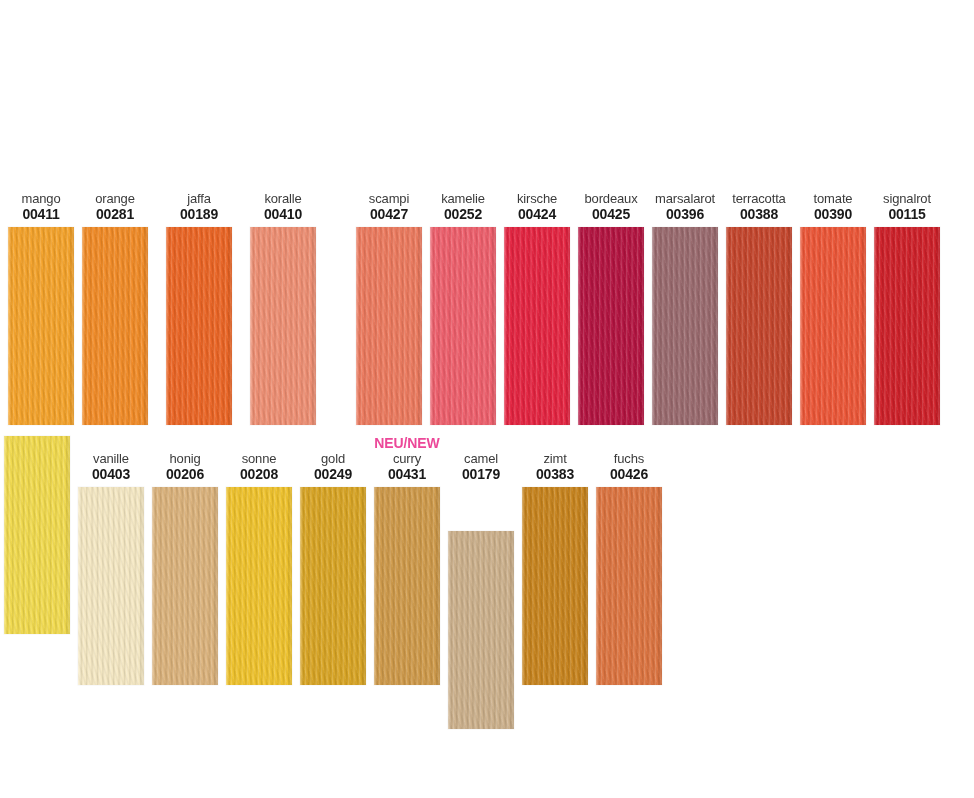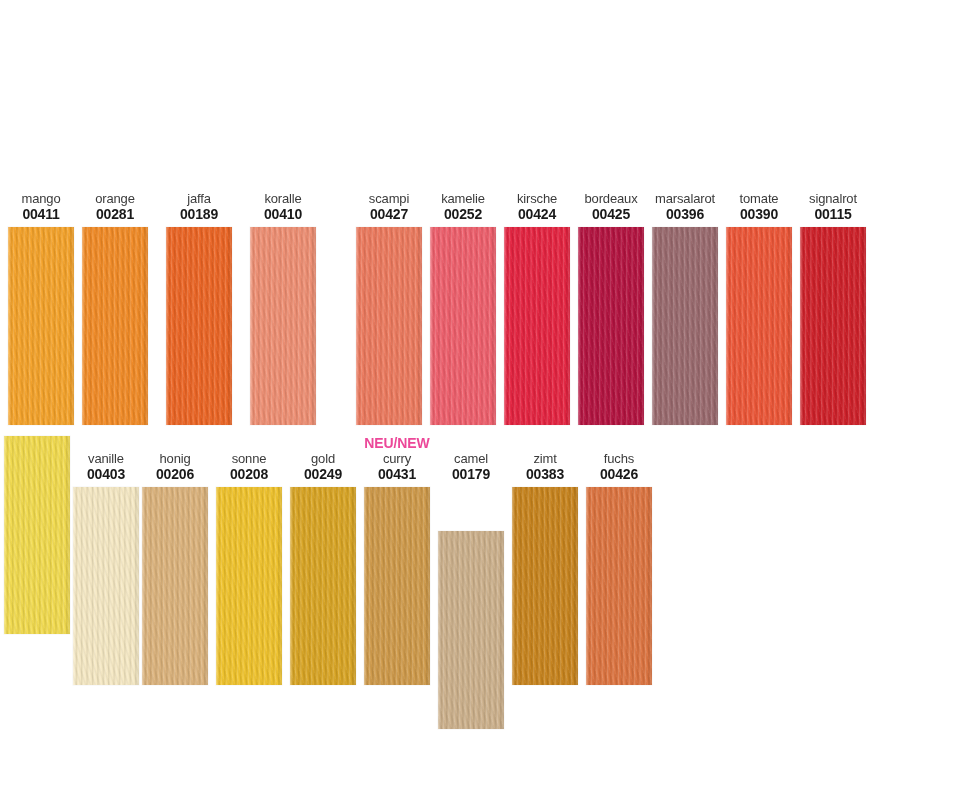--- a/index.html
+++ b/index.html
@@ -235,20 +235,32 @@
         </div>
         <div class="swatch" style="width: 66px; height: 198px; background: rgb(154, 106, 110);">
           <div class="strands"></div>
           <div class="twist"></div>
           <div class="edges"></div>
         </div>
       </div>
       <div class="swatch-col" style="width: 66px;">
         <div class="label-block">
           <span class="new-flag empty">NEU/NEW</span>
+          <span class="color-name">terracotta</span>
+          <span class="color-code">00388</span>
+        </div>
+        <div class="swatch" style="width: 66px; height: 198px; background: rgb(197, 69, 44);">
+          <div class="strands"></div>
+          <div class="twist"></div>
+          <div class="edges"></div>
+        </div>
+      </div>
+      <div class="swatch-col" style="width: 66px;">
+        <div class="label-block">
+          <span class="new-flag empty">NEU/NEW</span>
           <span class="color-name">tomate</span>
           <span class="color-code">00390</span>
         </div>
         <div class="swatch" style="width: 66px; height: 198px; background: rgb(237, 86, 55);">
           <div class="strands"></div>
           <div class="twist"></div>
           <div class="edges"></div>
         </div>
       </div>
       <div class="swatch-col" style="width: 66px;">
@@ -265,21 +277,21 @@
       </div>
     </div>
   <div class="swatch-row" id="row-2" style="gap: 8px;">
       <div class="swatch-col" style="width: 66px;">
         <div class="swatch" style="width: 66px; height: 198px; background: rgb(242, 219, 78);">
           <div class="strands"></div>
           <div class="twist"></div>
           <div class="edges"></div>
         </div>
       </div>
-      <div class="swatch-col" style="width: 56px;">
+      <div class="swatch-col" style="width: 66px;">
         <div class="label-block">
           <span class="new-flag empty">NEU/NEW</span>
           <span class="color-name">vanille</span>
           <span class="color-code">00403</span>
         </div>
         <div class="swatch" style="width: 66px; height: 198px; background: rgb(246, 233, 196);">
           <div class="strands"></div>
           <div class="twist"></div>
           <div class="edges"></div>
         </div>

